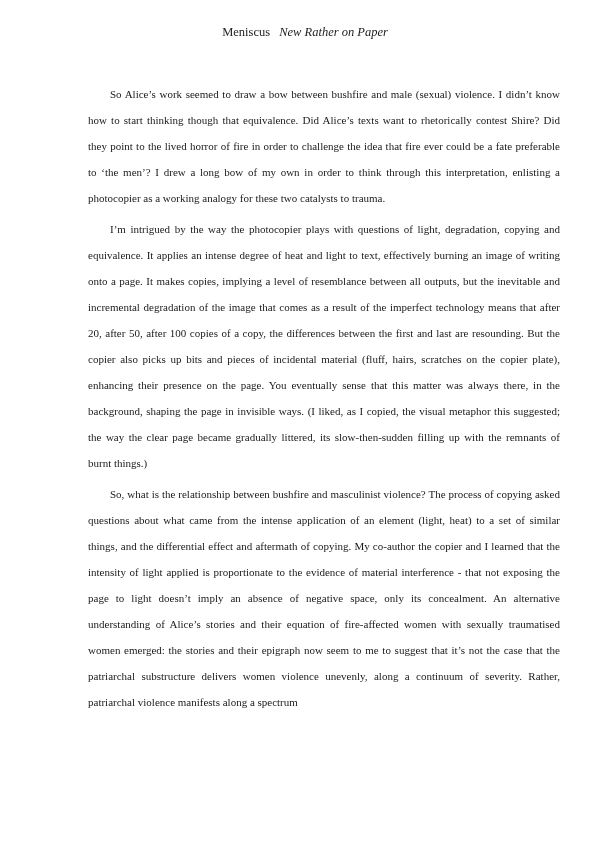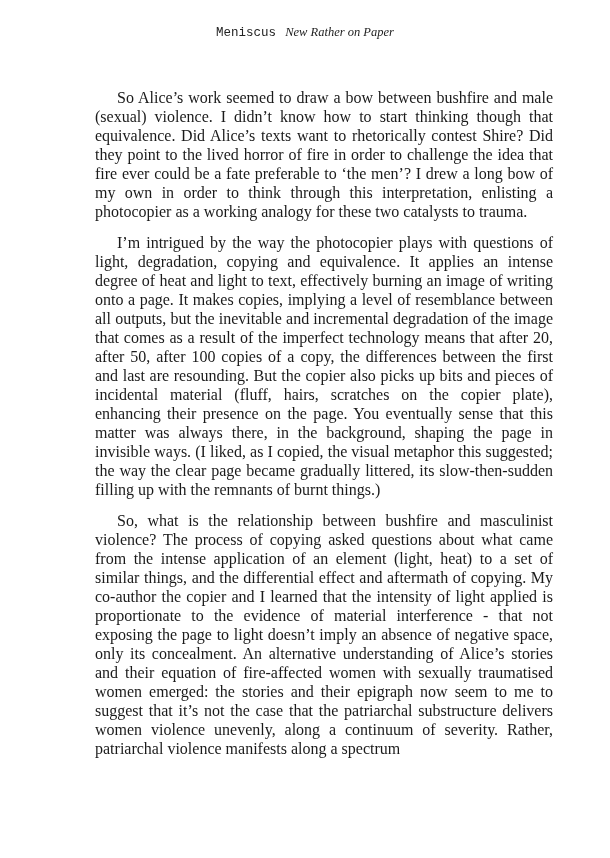--- a/index.html
+++ b/index.html
@@ -20,35 +20,34 @@
       top: 24px;
       left: 0;
       width: 610px;
       text-align: center;
       font-size: 12.5px;
       line-height: 16px;
       color: #222;
     }
     .running-head .journal {
       margin-right: 6px;
-      font-family: Liberation Mono, monospace;
     }
     .running-head .issue {
       font-style: italic;
     }
     .body-text {
       position: absolute;
       top: 76px;
       left: 83px;
       width: 482px;
     }
     .body-text p {
-      margin: 12px;
-      font-size: 16px;
-      line-height: 19px;
+      margin: 5px;
+      font-size: 11px;
+      line-height: 26px;
       text-align: justify;
       text-indent: 22px;
       hyphens: none;
     }
   </style>
 </head>
 <body>
 
 <div class="running-head">
   <span class="journal">Meniscus</span>

